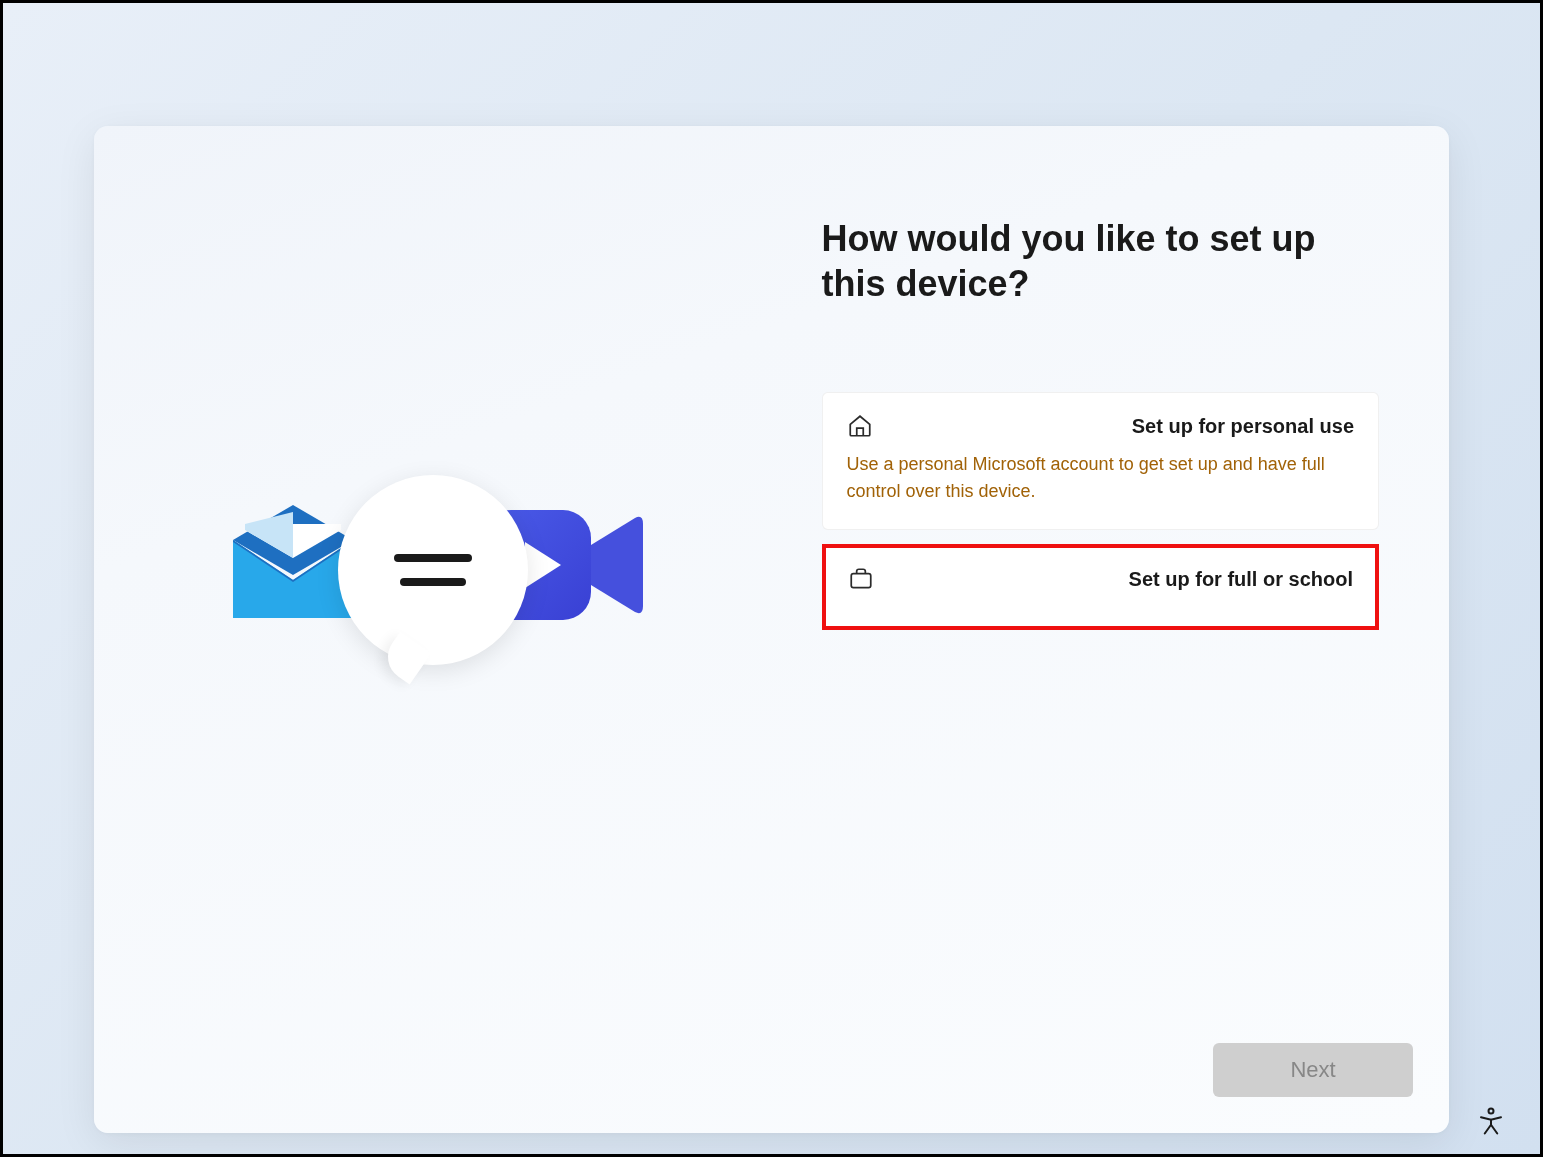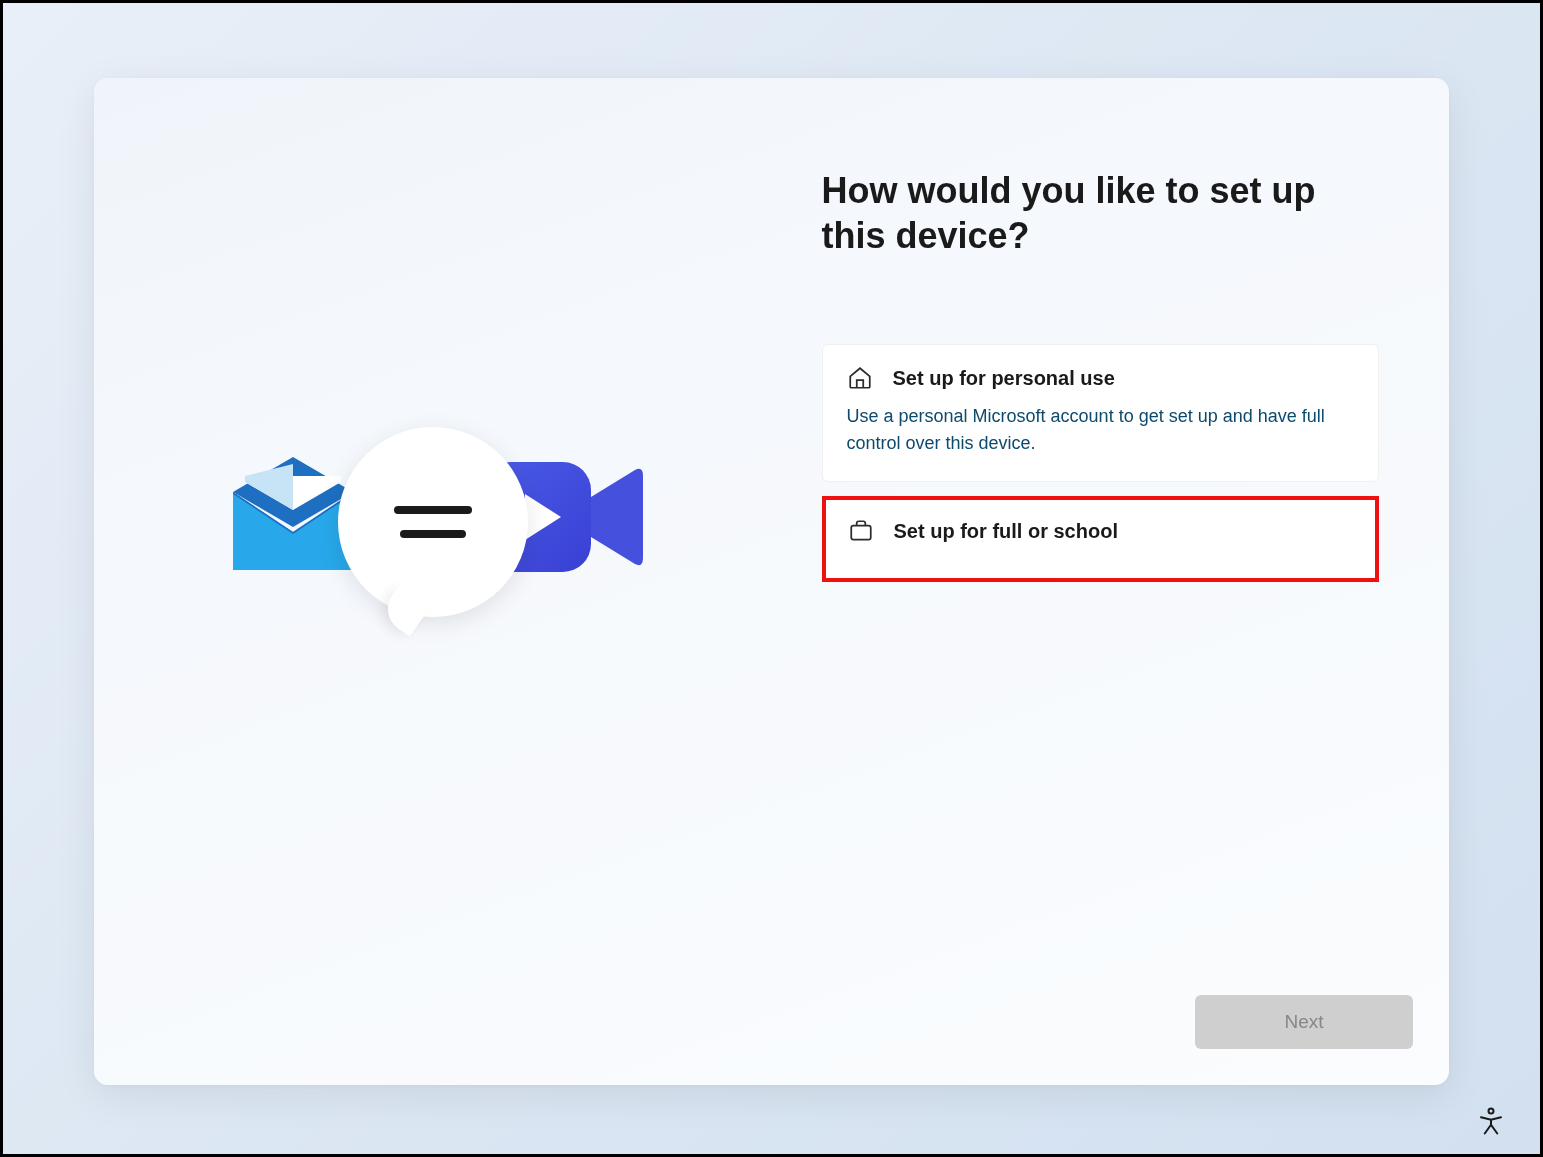--- a/index.html
+++ b/index.html
@@ -33,20 +33,21 @@
       position: relative;
     }
     .card {
       width: 1355px;
       height: 1007px;
       background: linear-gradient(160deg, #f0f4fa 0%, #f5f8fc 30%, #fafcfe 100%);
       border-radius: 14px;
       box-shadow: 0 10px 40px rgba(0,0,0,0.08), 0 1px 4px rgba(0,0,0,0.03);
       display: flex;
       position: relative;
+      margin-top: 48px;
     }
     .left-pane {
       flex: 0 0 50%;
       display: flex;
       align-items: center;
       justify-content: center;
       padding-bottom: 100px;
     }
     .right-pane {
       flex: 1;
@@ -74,48 +75,49 @@
     .option.highlighted {
       border: 4px solid #ef1010;
       border-radius: 0;
       padding: 18px 22px 22px 22px;
     }
     .option-header {
       display: flex;
       align-items: center;
       gap: 20px;
       margin-bottom: 12px;
+      justify-content: space-between;
     }
     .option-icon {
       width: 26px;
       height: 26px;
       flex-shrink: 0;
       color: #2b2b2b;
     }
     .option-title {
       font-size: 20px;
       font-weight: 600;
       color: #1a1a1a;
     }
     .option-desc {
       font-size: 18px;
-      color: #0c4a6e;
+      color: #a16207;
       line-height: 1.5;
     }
     .next-btn {
       position: absolute;
       right: 36px;
       bottom: 36px;
-      width: 218px;
+      width: 200px;
       height: 54px;
       background: #cfcfcf;
       color: #878787;
       border: none;
       border-radius: 6px;
-      font-size: 19px;
+      font-size: 22px;
       font-family: inherit;
       cursor: default;
     }
     .accessibility-btn {
       position: absolute;
       right: 34px;
       bottom: 18px;
       width: 30px;
       height: 30px;
       color: #1a1a1a;

